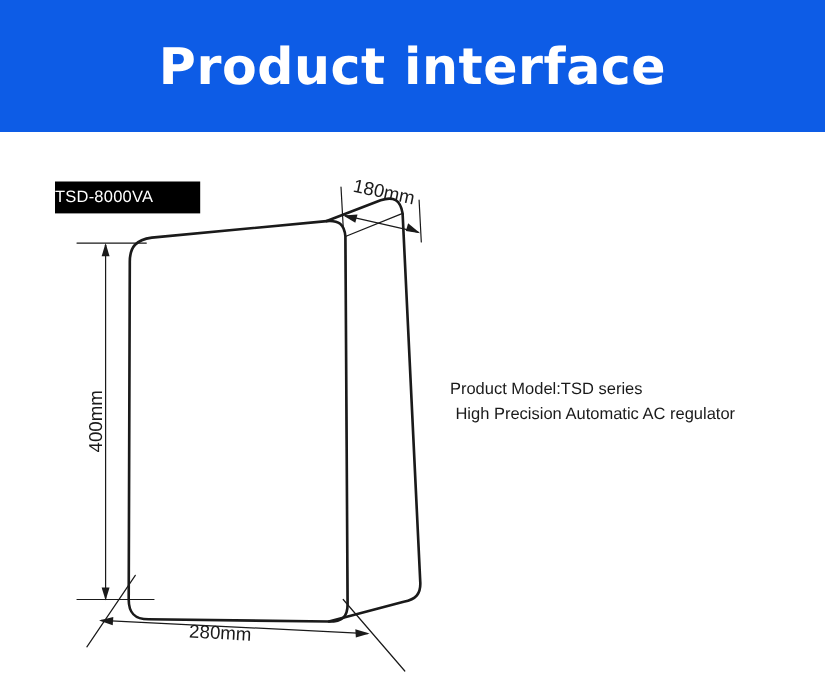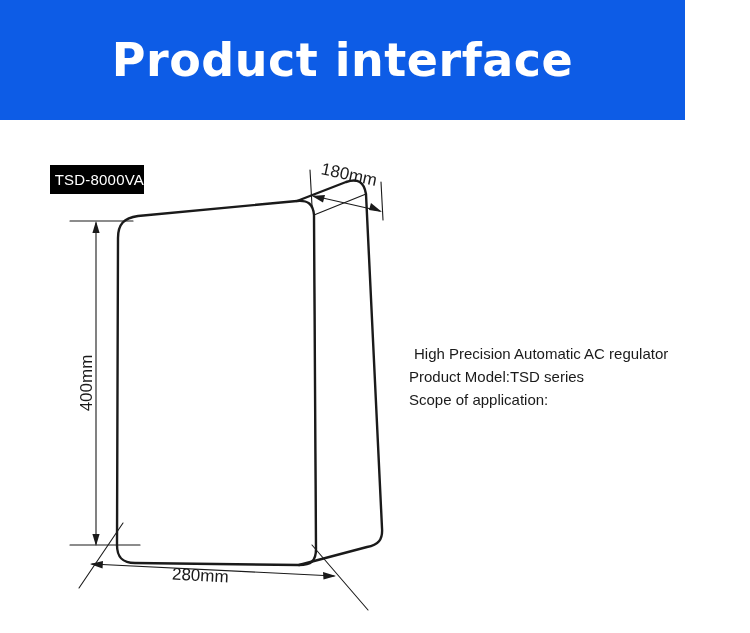--- a/index.html
+++ b/index.html
@@ -14,21 +14,21 @@
     overflow: hidden;
     font-family: "Liberation Sans", sans-serif;
     color: #1a1a1a;
   }
 
   
   #header-banner {
     position: absolute;
     left: 0;
     top: 0;
-    width: 685px;
+    width: 750px;
     height: 120px;
     background: #0d5ce6;
     display: flex;
     align-items: center;
     justify-content: center;
   }
   #page-title {
     font-family: "DejaVu Sans", sans-serif;
     font-weight: bold;
     font-size: 46px;
@@ -54,26 +54,26 @@
     top: 0;
     width: 750px;
     height: 513px;
   }
 
   
   #model-badge {
     position: absolute;
     left: 50px;
     top: 165px;
-    width: 94px;
+    width: 132px;
     height: 29px;
     background: #000000;
     display: flex;
     align-items: center;
-    justify-content: flex-end;
+    justify-content: flex-start;
   }
   #model-badge-label {
     color: #ffffff;
     font-family: "Liberation Sans", sans-serif;
     font-size: 15px;
     letter-spacing: 0.2px;
     line-height: 1;
     white-space: nowrap;
   }
 
@@ -155,21 +155,20 @@
     </g>
 
     <text x="88" y="263" transform="rotate(-90 88 263)" text-anchor="middle" dominant-baseline="middle" font-family="Liberation Sans, sans-serif" font-size="17" fill="#1a1a1a">400mm</text>
 
     <text x="200" y="461" transform="rotate(3 200 461)" text-anchor="middle" font-family="Liberation Sans, sans-serif" font-size="17" fill="#1a1a1a">280mm</text>
 
     <text x="348" y="60" transform="rotate(12 348 60)" text-anchor="middle" font-family="Liberation Sans, sans-serif" font-size="17" fill="#1a1a1a">180mm</text>
   </svg>
 
   <div id="spec-block" style="top: 222px;">
+    <div class="spec-line">Product Model:TSD series</div>
     <div class="spec-line spec-indent">High Precision Automatic AC regulator</div>
-    <div class="spec-line">Product Model:TSD series</div>
-    <div class="spec-line">Scope of application:</div>
   </div>
 </div>
 
 <div id="model-badge">
   <span id="model-badge-label">TSD-8000VA</span>
 </div>
 
 </body></html>

